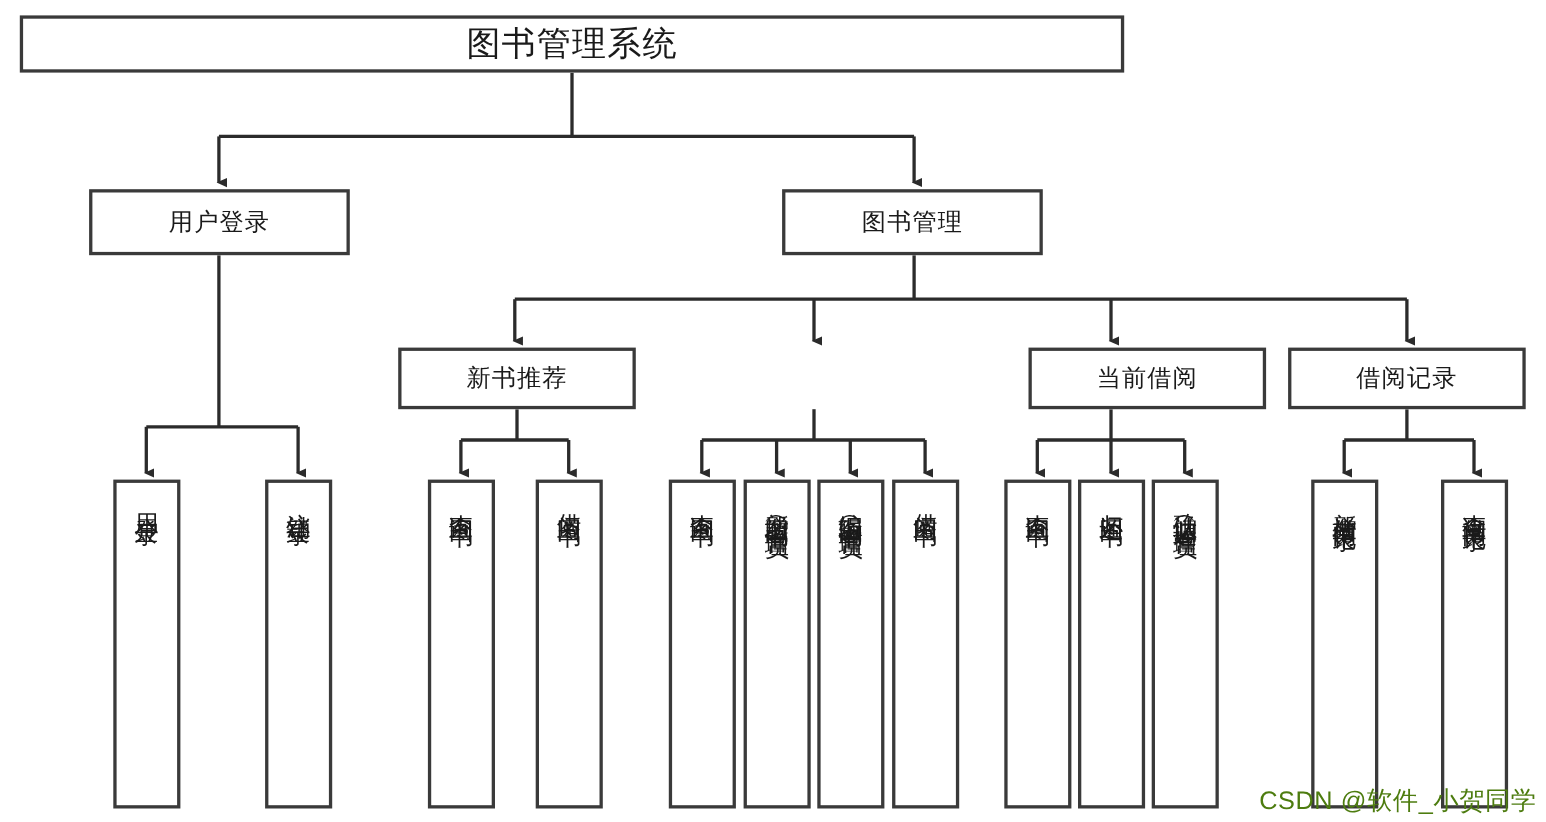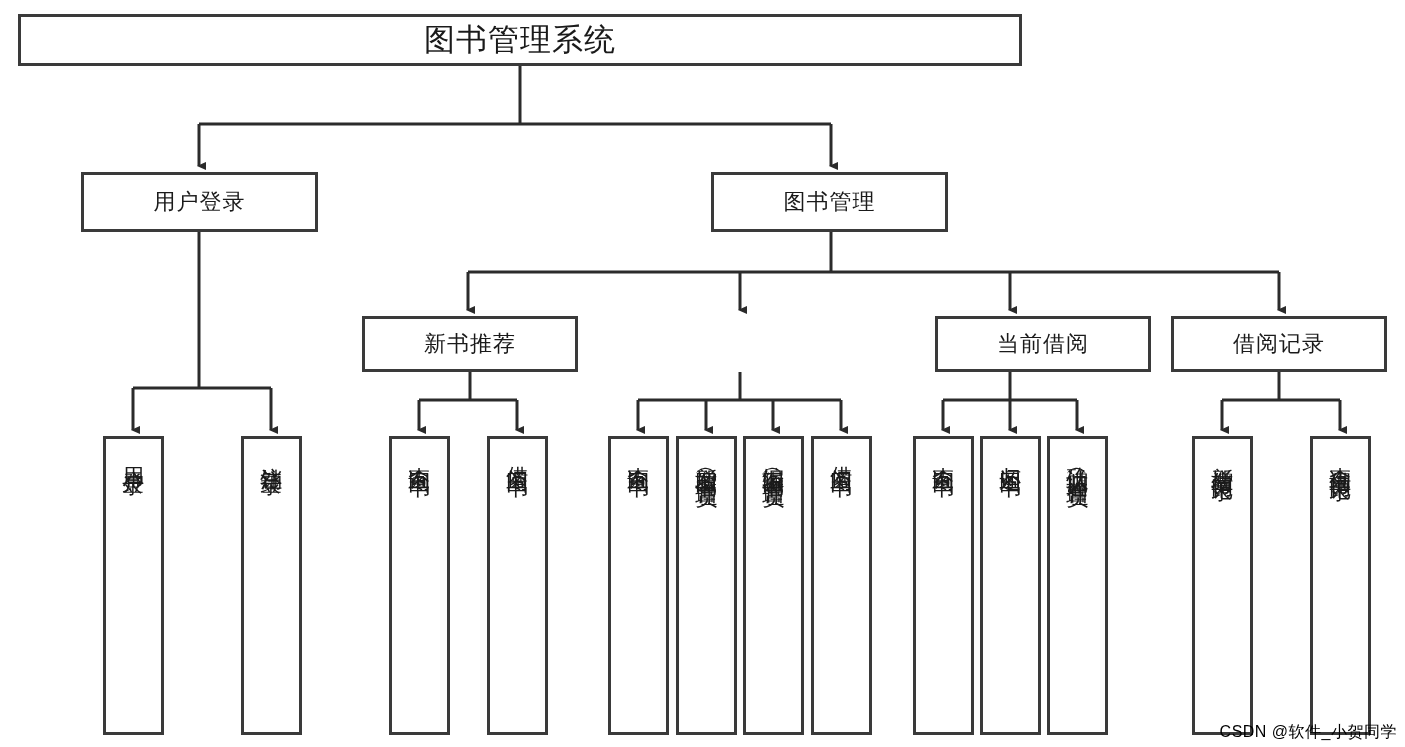--- a/index.html
+++ b/index.html
@@ -54,22 +54,22 @@
     white-space: nowrap;
     color: #1a1a1a;
   }
   #root-node {
     font-size: 31px;
   }
   .watermark {
     position: absolute;
     right: 8px;
     bottom: 4px;
-    font-size: 16px;
-    color: #000000;
+    font-size: 23px;
+    color: #4d7c0f;
     letter-spacing: 0.5px;
     white-space: nowrap;
   }
 </style>
 </head>
 <body>
 
 <div id="canvas">
 
   <svg class="edges" viewBox="0 0 1405 747">

